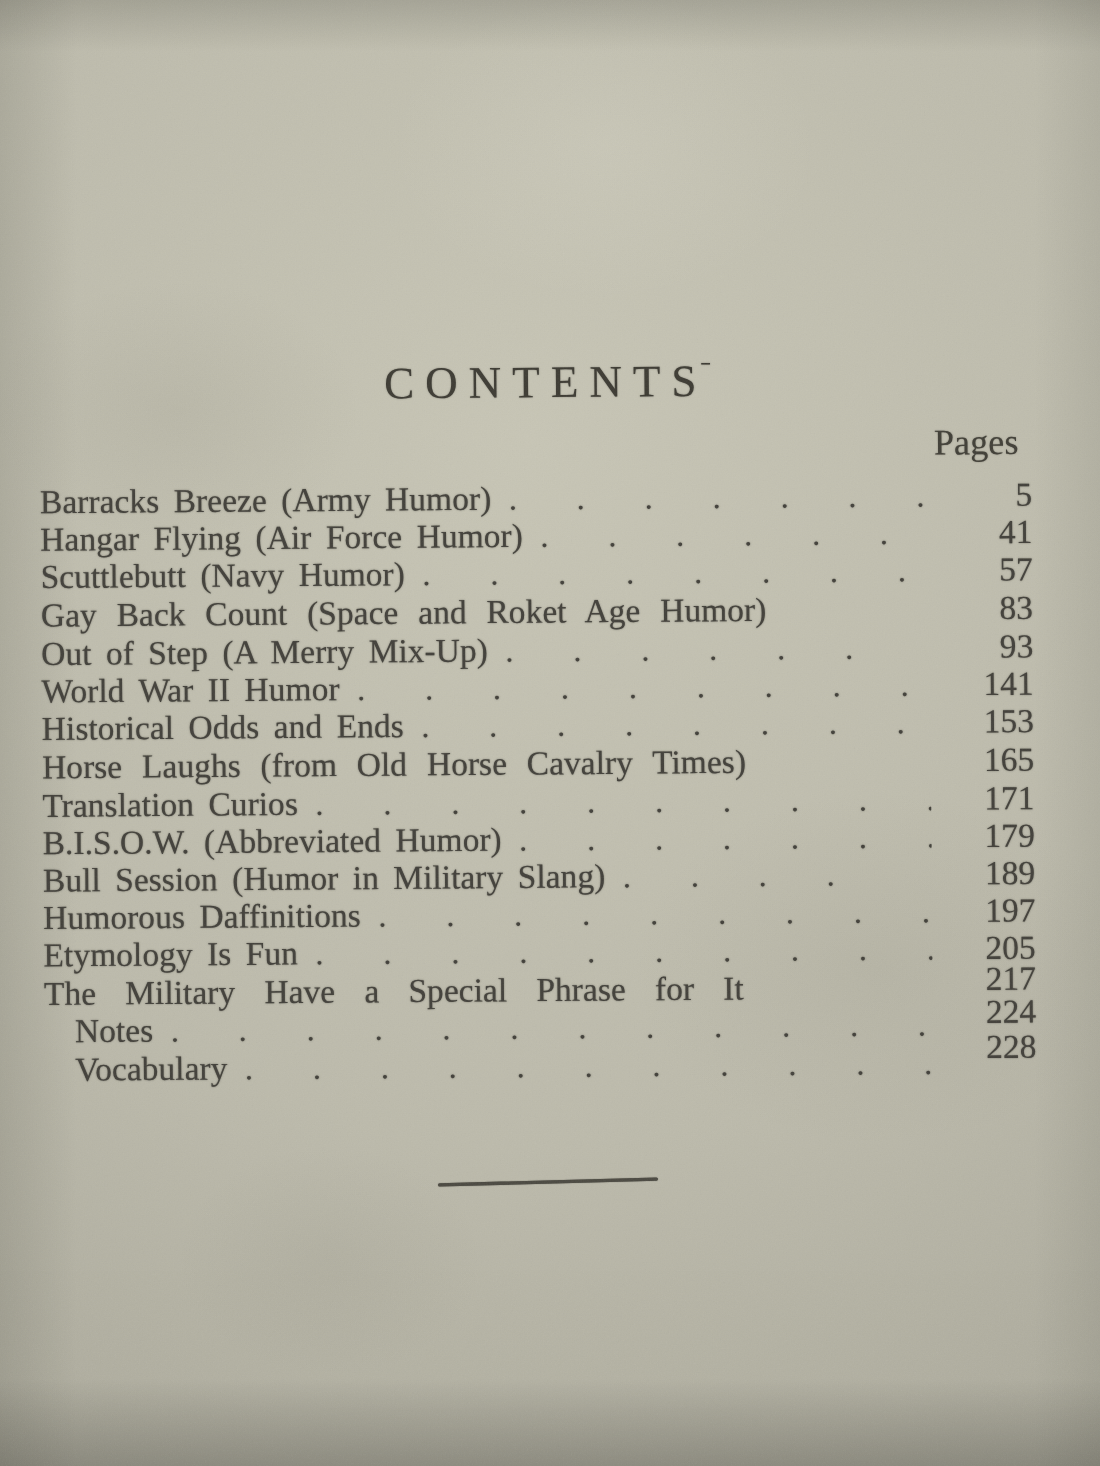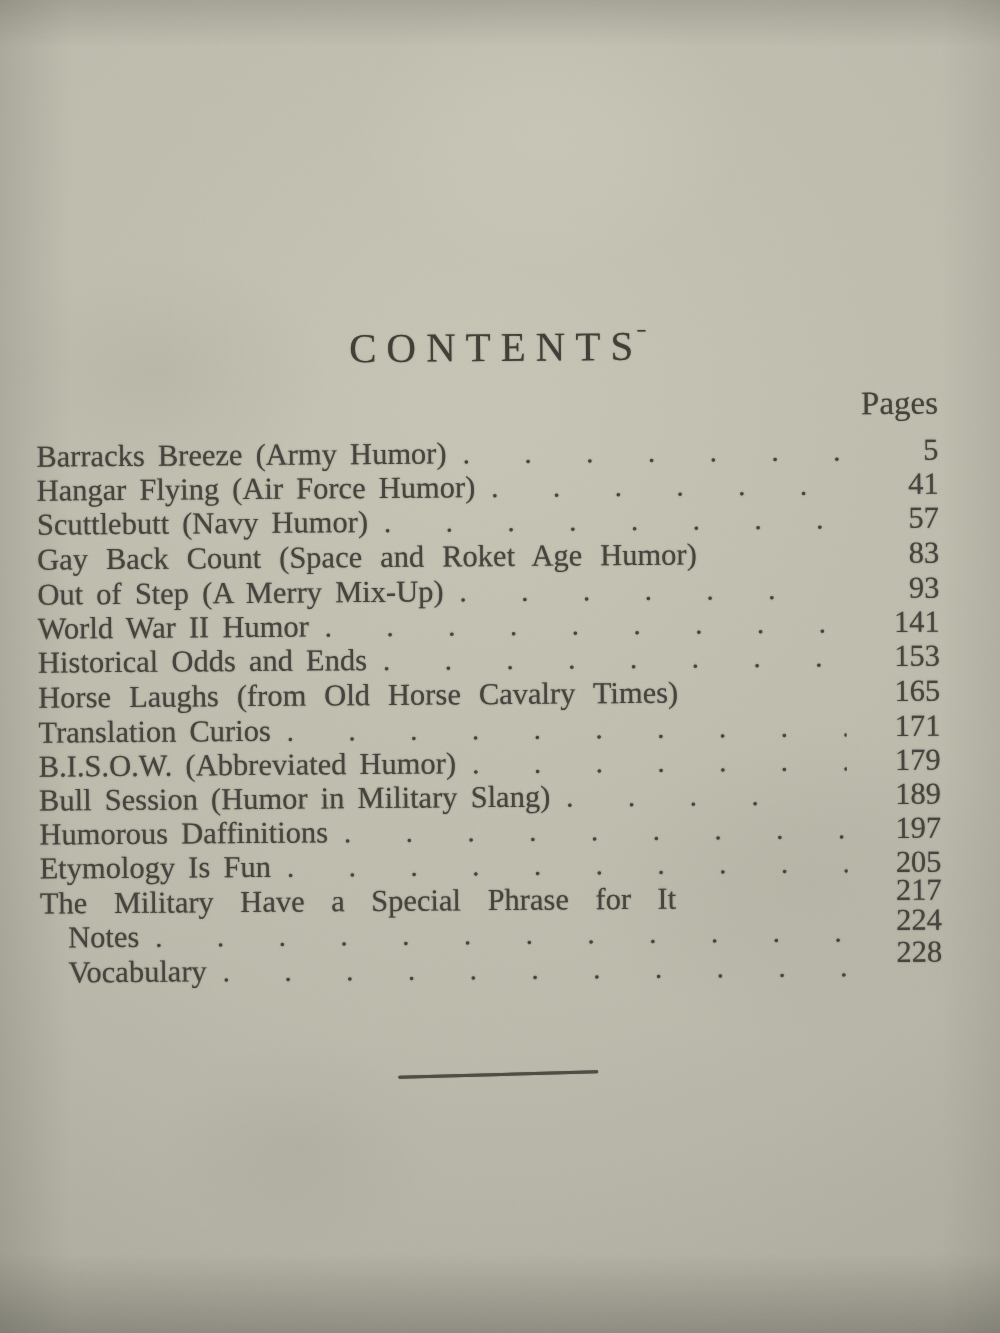--- a/index.html
+++ b/index.html
@@ -36,21 +36,21 @@
     text-shadow:0 0 1.4px rgba(62,60,52,0.65);
     white-space:nowrap;
   }
   .toc-title .mark{
     font-size:26px;
     letter-spacing:0;
     vertical-align:14px;
     margin-left:-6px;
   }
   .pages-label{
-    position:absolute;top:388px;right:60px;
+    position:absolute;top:388px;right:72px;
     font-size:33px;
     color:#413f37;
     text-shadow:0 0 1.4px rgba(62,60,52,0.6);
   }
   .toc-list{
     position:absolute;top:436px;left:38px;right:60px;
   }
   .toc-row{
     display:flex;align-items:baseline;
     height:34.4px;

